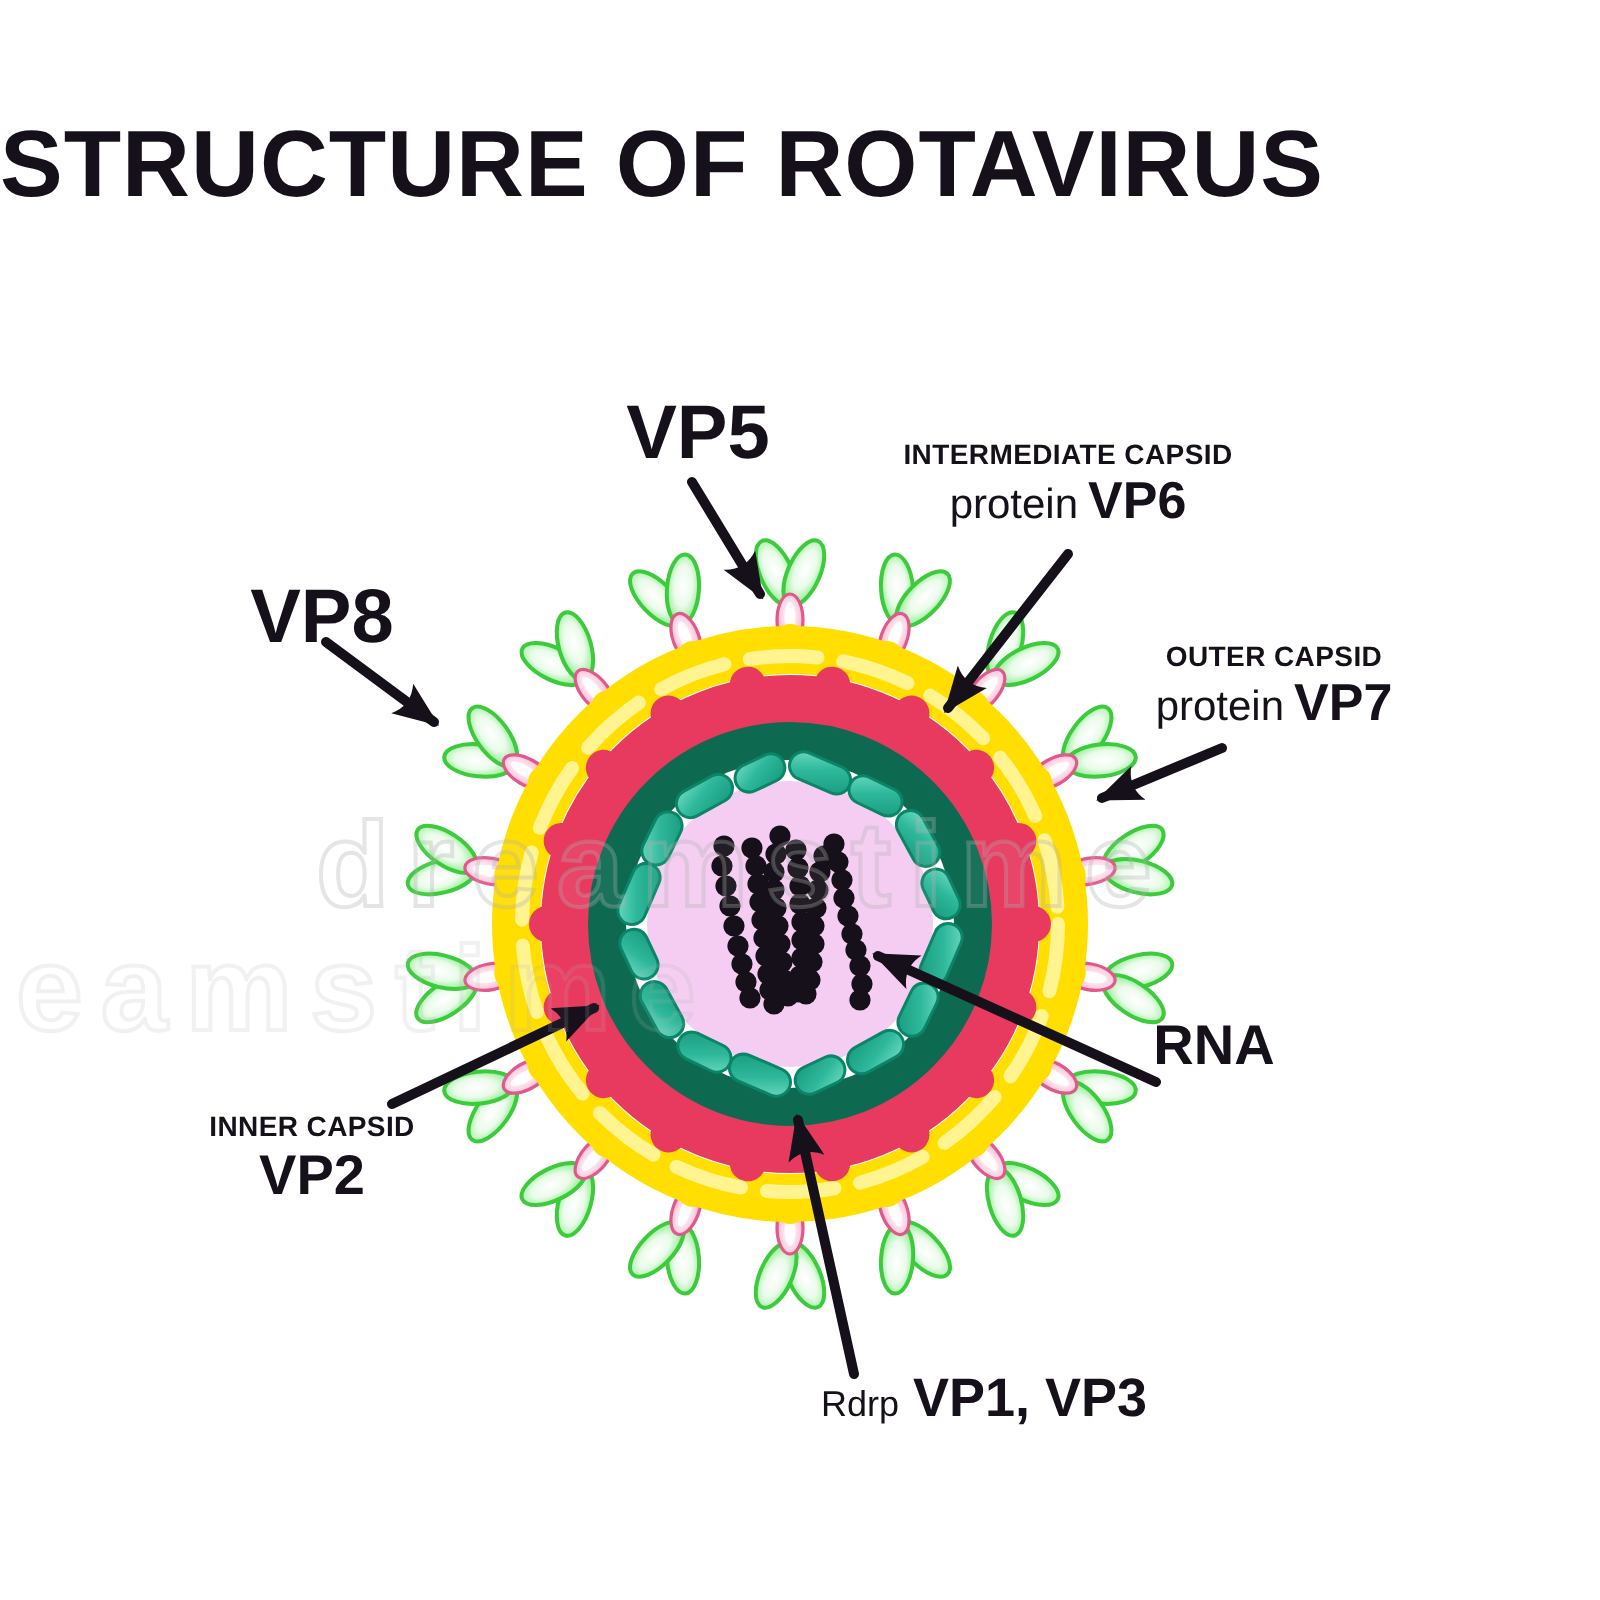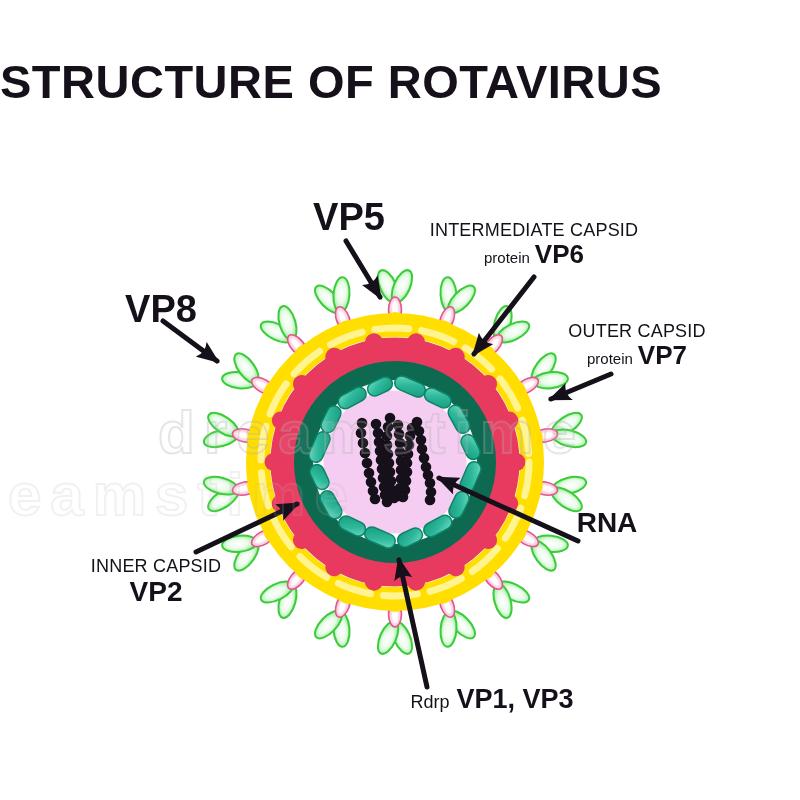--- a/index.html
+++ b/index.html
@@ -3,22 +3,22 @@
 <meta charset="utf-8">
 <style>
   html,body{margin:0;padding:0;background:#fff;}
   #stage{position:relative;width:800px;height:800px;background:#ffffff;overflow:hidden;
          font-family:"Liberation Sans","DejaVu Sans",sans-serif;color:#151019;}
   .abs{position:absolute;}
   #title{left:0;top:54px;width:640px;text-align:center;font-size:47px;font-weight:bold;
          letter-spacing:.5px;white-space:nowrap;}
   .lbl{white-space:nowrap;transform:translateX(-50%);text-align:center;line-height:1.12;}
   .big{font-size:38px;font-weight:bold;}
-  .cap{font-size:18px;font-weight:normal;letter-spacing:.2px;}
-  .protein{font-size:15px;font-weight:400;}
+  .cap{font-size:14px;font-weight:bold;letter-spacing:.2px;}
+  .protein{font-size:21px;font-weight:400;}
   .pname{font-size:26px;font-weight:bold;margin-left:5px;}
   .vp2name{font-size:28px;font-weight:bold;}
   .rnalbl{font-size:28px;font-weight:bold;}
   .rdrp-prefix{font-size:18px;font-weight:400;}
   .rdrp-name{font-size:27px;font-weight:bold;margin-left:7px;}
   .wm{pointer-events:none;font-size:60px;font-weight:bold;letter-spacing:9px;
       color:rgba(255,255,255,0.06);-webkit-text-stroke:2px rgba(175,175,175,0.32);
       white-space:nowrap;}
   svg{position:absolute;left:0;top:0;}
 </style>

